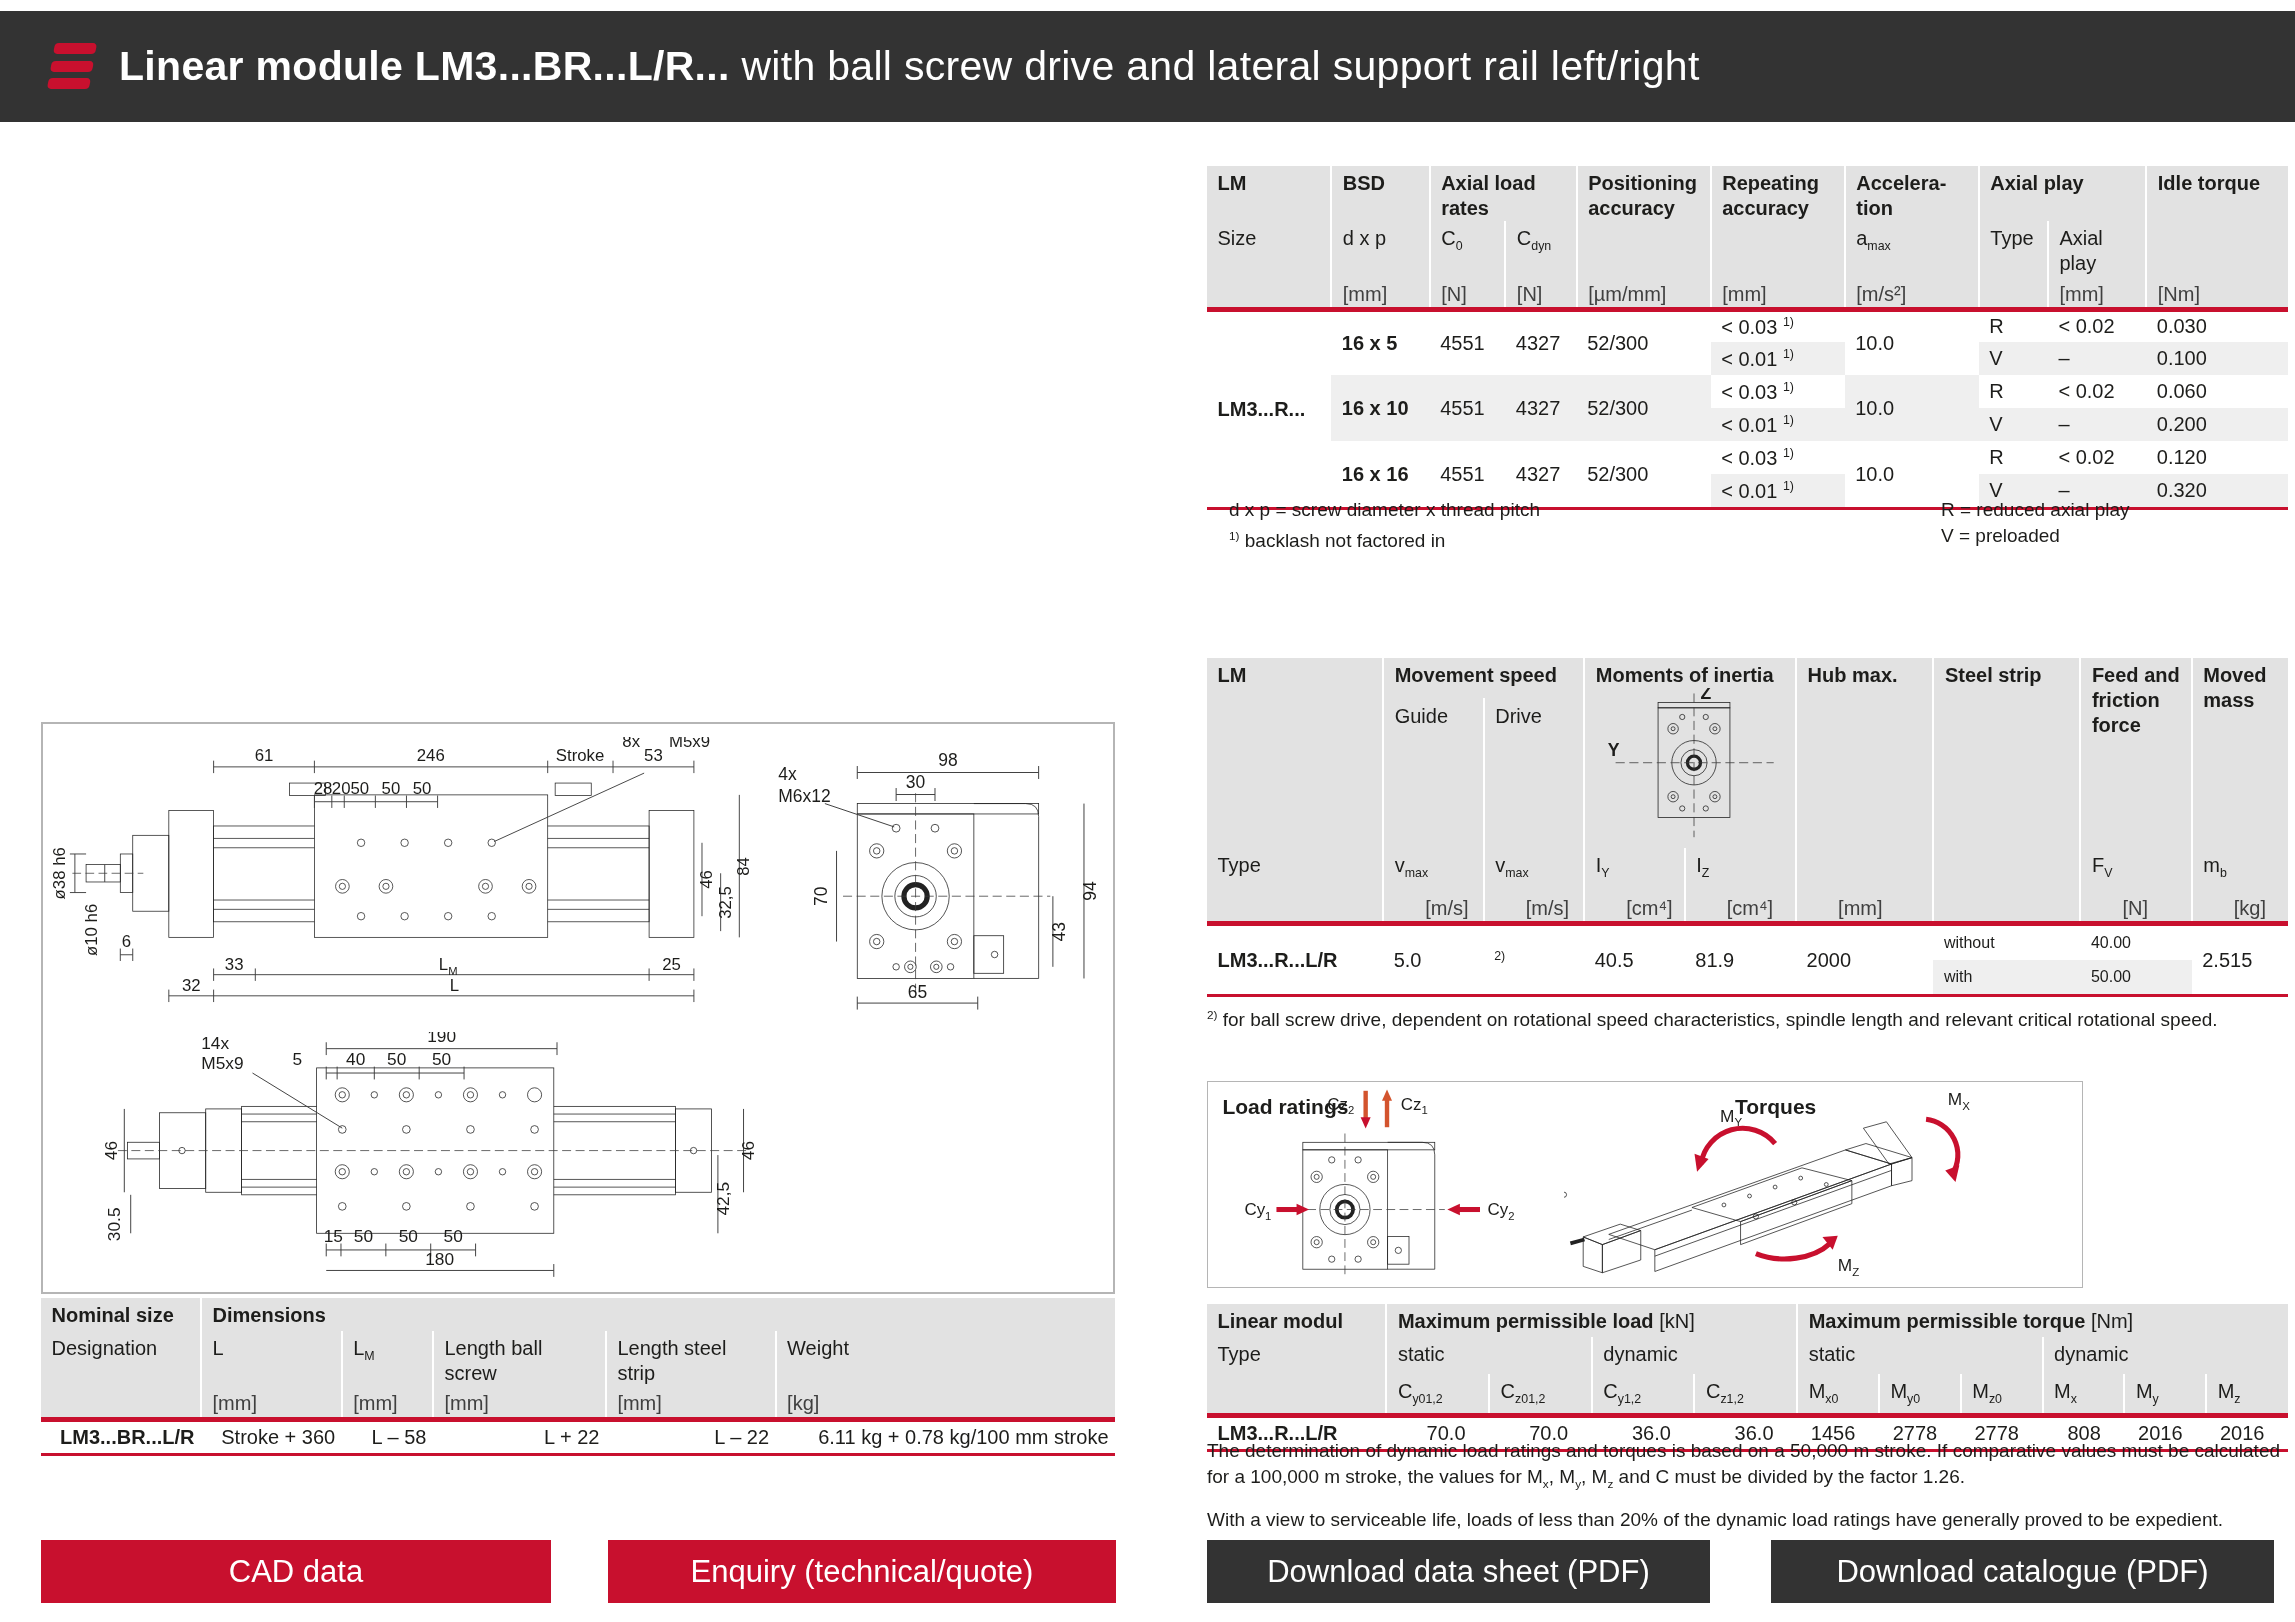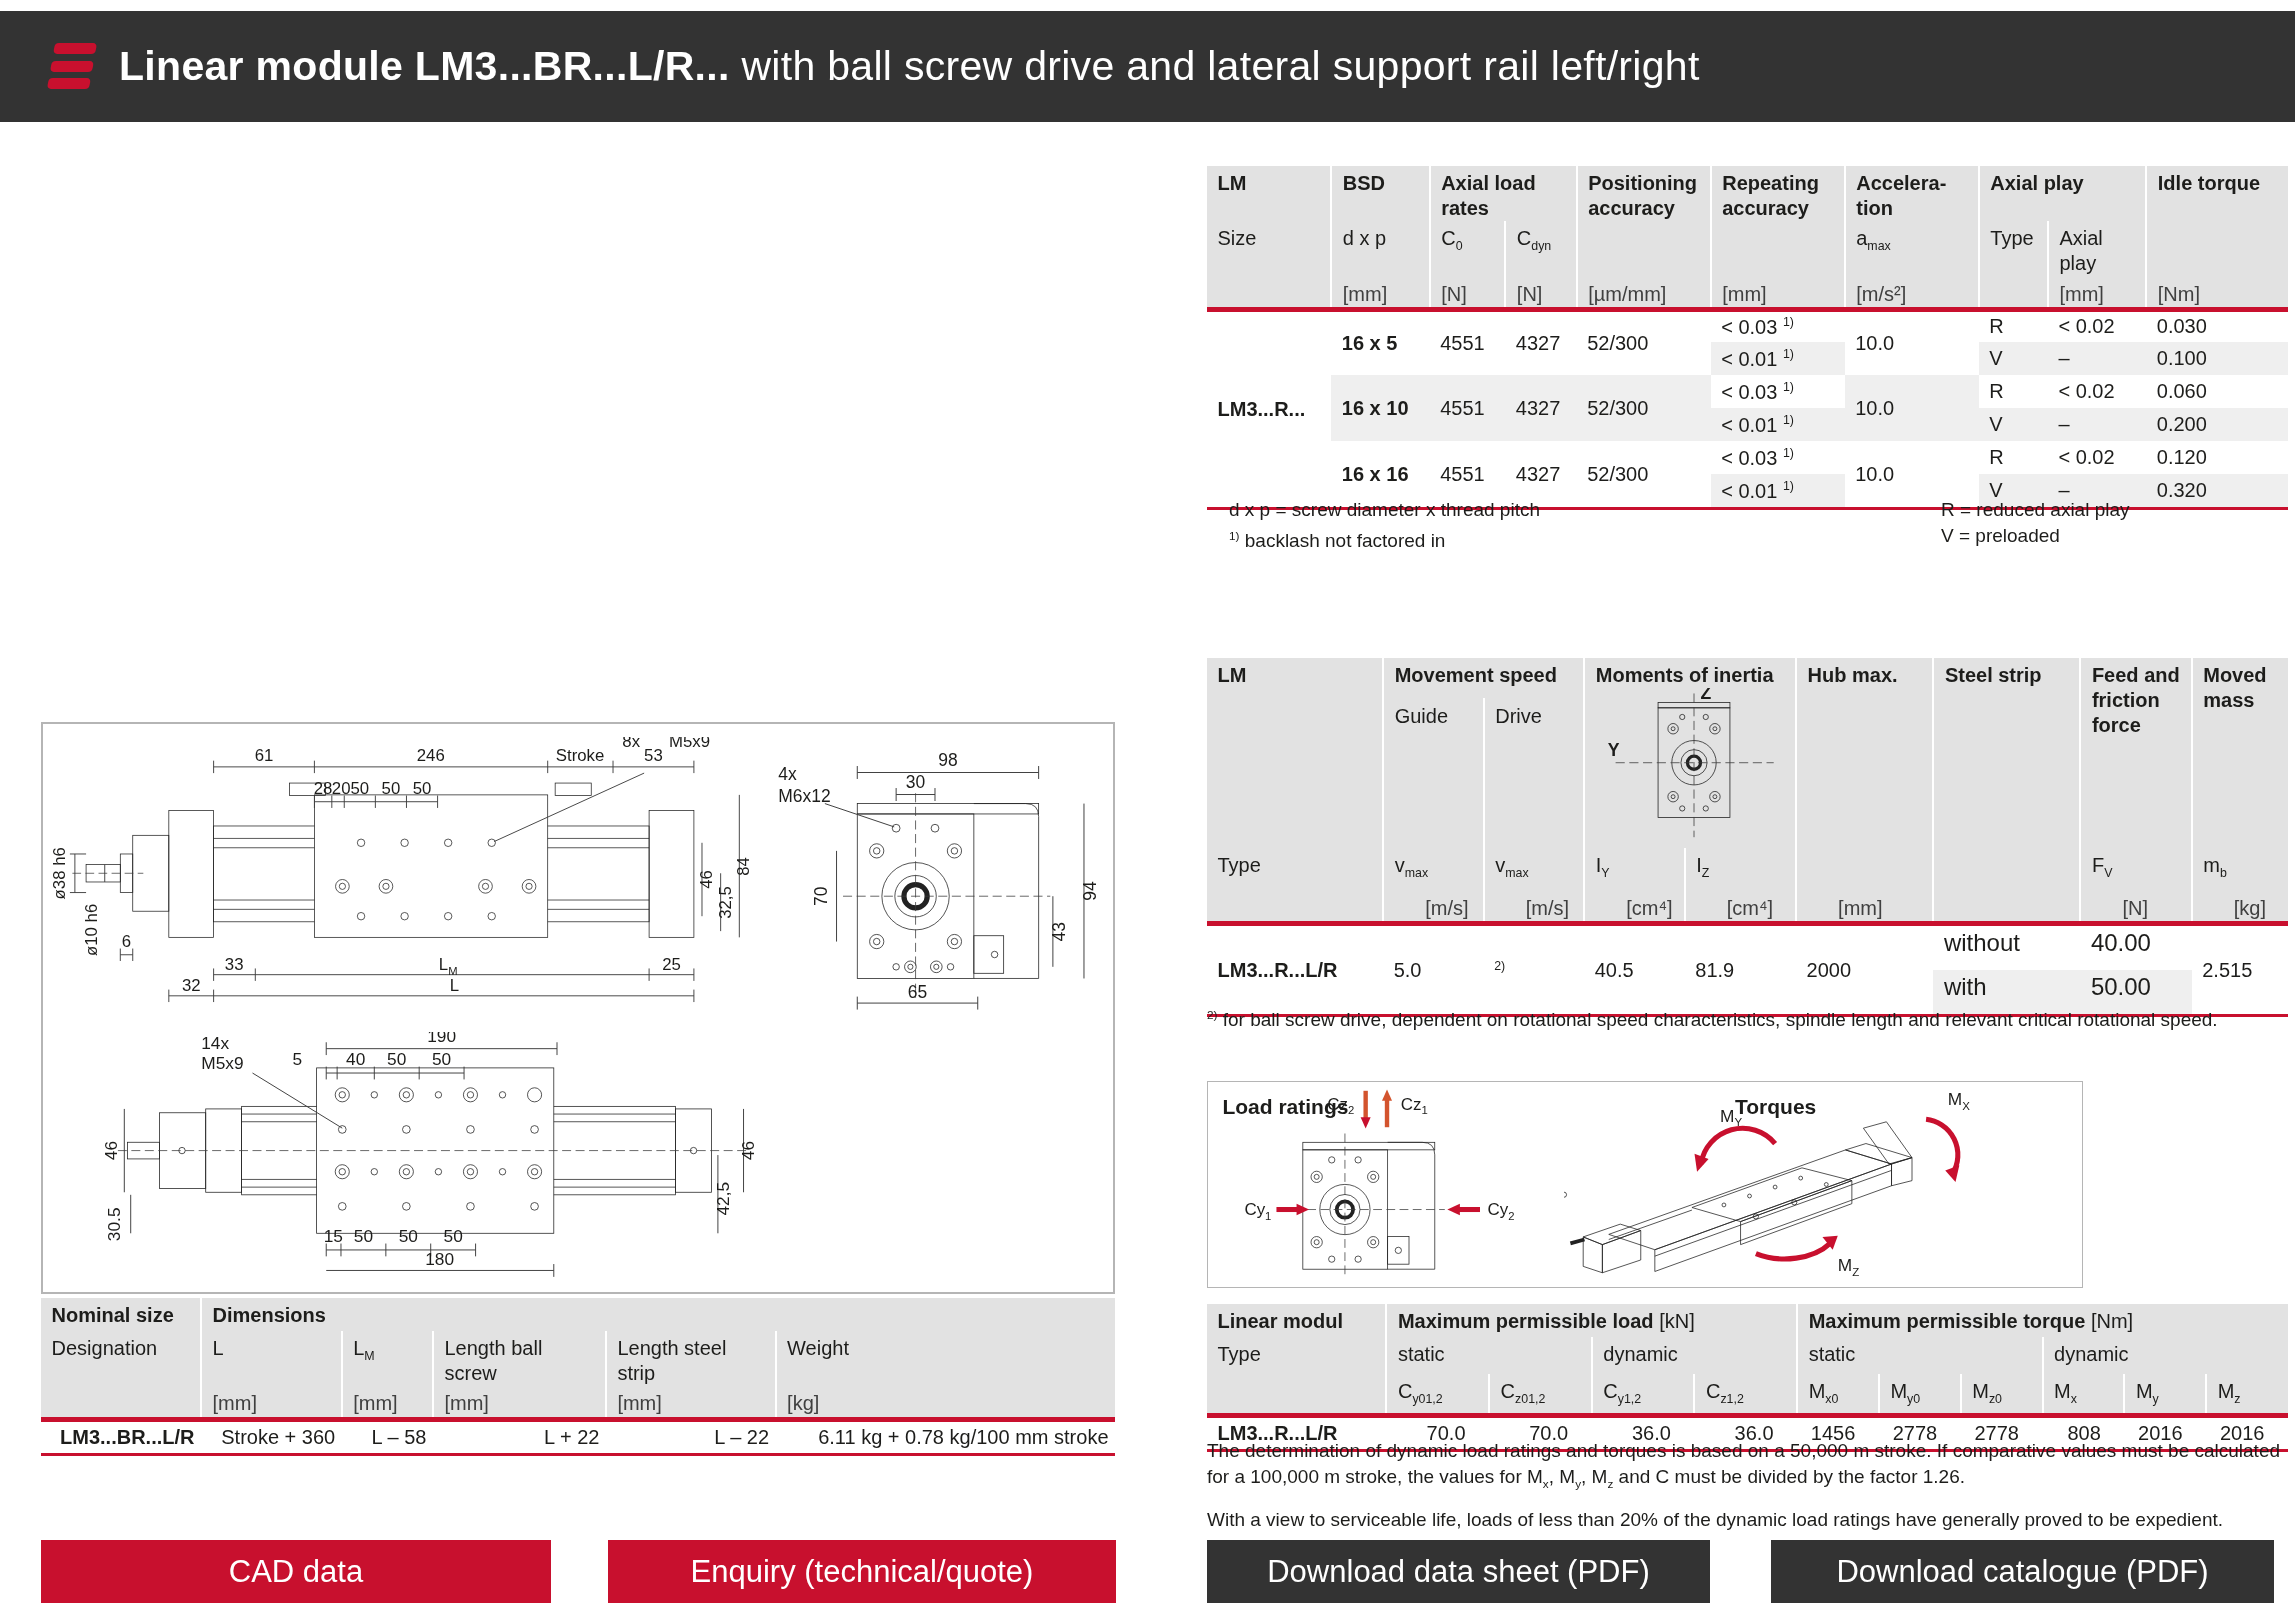--- a/index.html
+++ b/index.html
@@ -35,21 +35,21 @@
   #t1fn{left:1229px; top:497px; width:1081px; font-size:19px; line-height:26px;}
   #t1fn .right{position:absolute; left:712px; top:0;}
   
   #t2w{left:1207px; top:658px; width:1081px;}
   #t2 thead tr.r1 th{height:35px;}
   #t2 thead tr.r2 th{height:130px;}
   #t2 thead tr.r3 th{height:43px;}
   #t2 thead tr.r4 th{height:30px;padding-left:41px;}
   #t2 tbody td{height:65px;}
   #t2 td.stack{padding:0;}
-  #t2 .half{height:44px; line-height:33px; padding-left:10.5px; font-size:24px;}
+  #t2 .half{height:34px; line-height:33px; padding-left:10.5px; font-size:16px;}
   #t2fn{left:1207px; top:1008px; width:1086px; font-size:19px;}
   
   #loadbox{left:1207px; top:1081px; width:876px; height:207px; border:1.3px solid var(--box);}
   #loadbox .cap{position:absolute; font-size:21px; font-weight:700;}
   
   #t3w{left:1207px; top:1304px; width:1081px;}
   #t3 thead tr.r1 th{height:33px;}
   #t3 thead tr.r2 th{height:37px;}
   #t3 thead tr.r3 th{height:41px;}
   #t3 tbody td{height:34px;}

